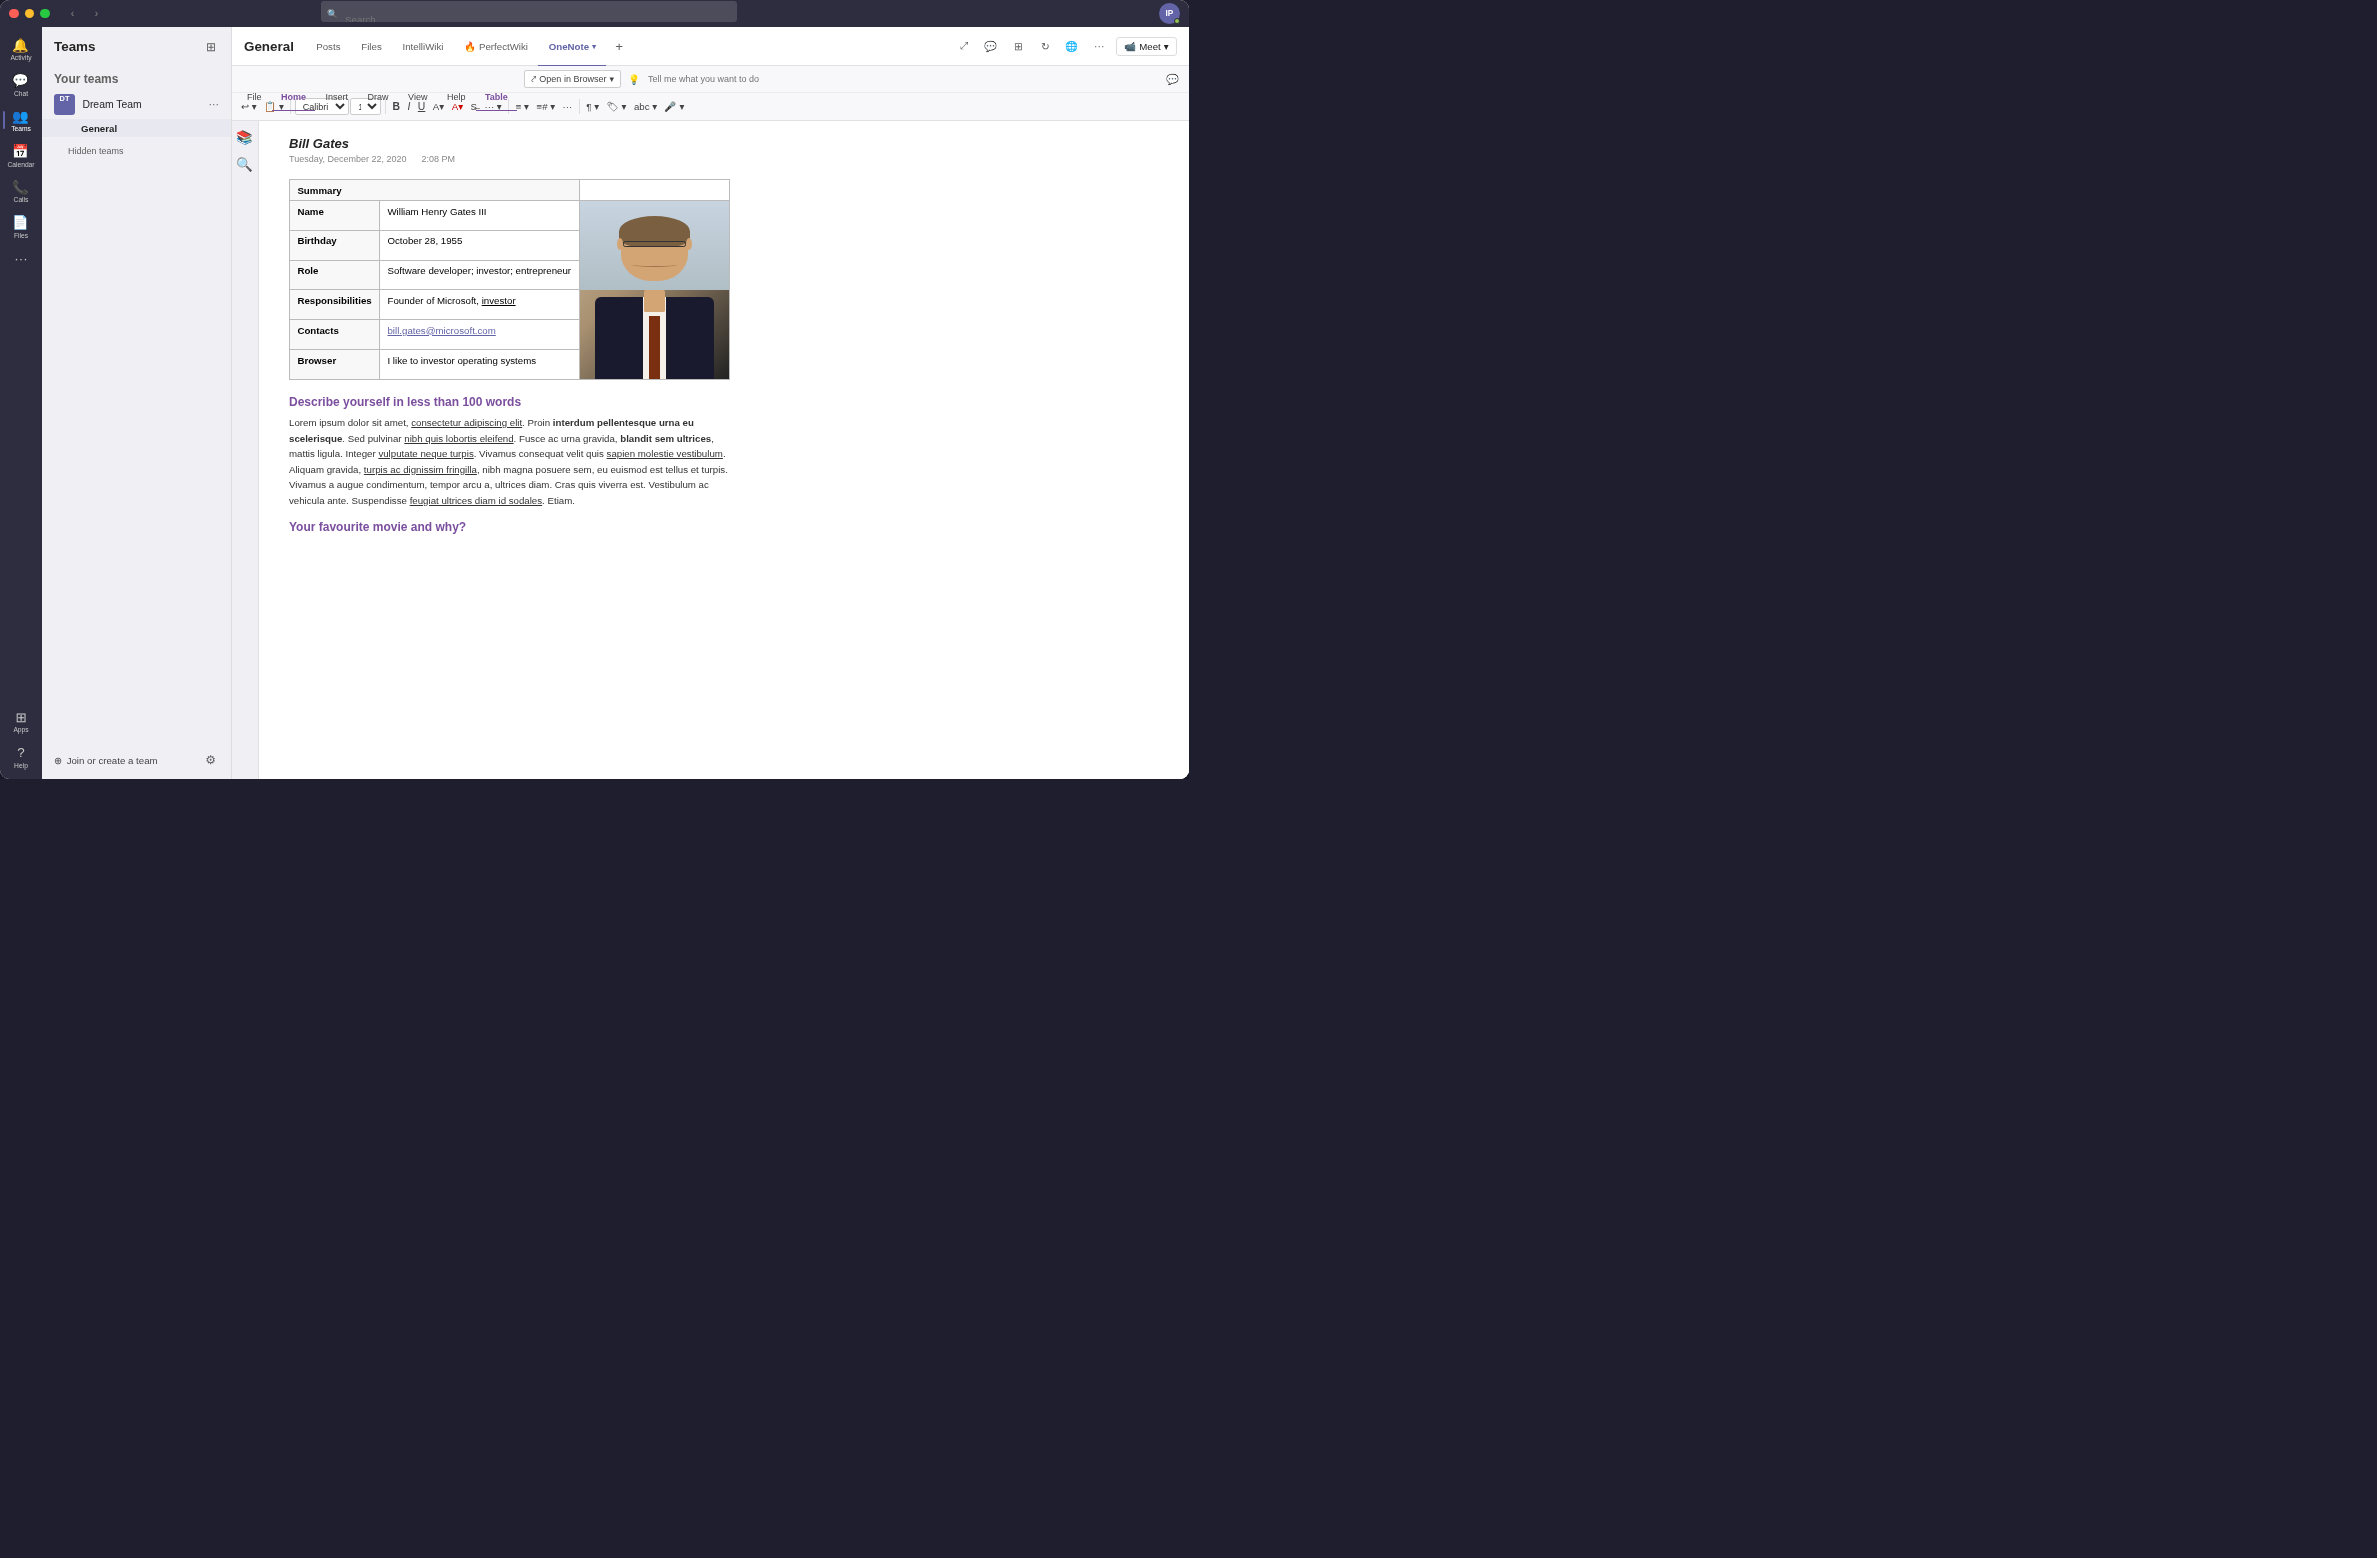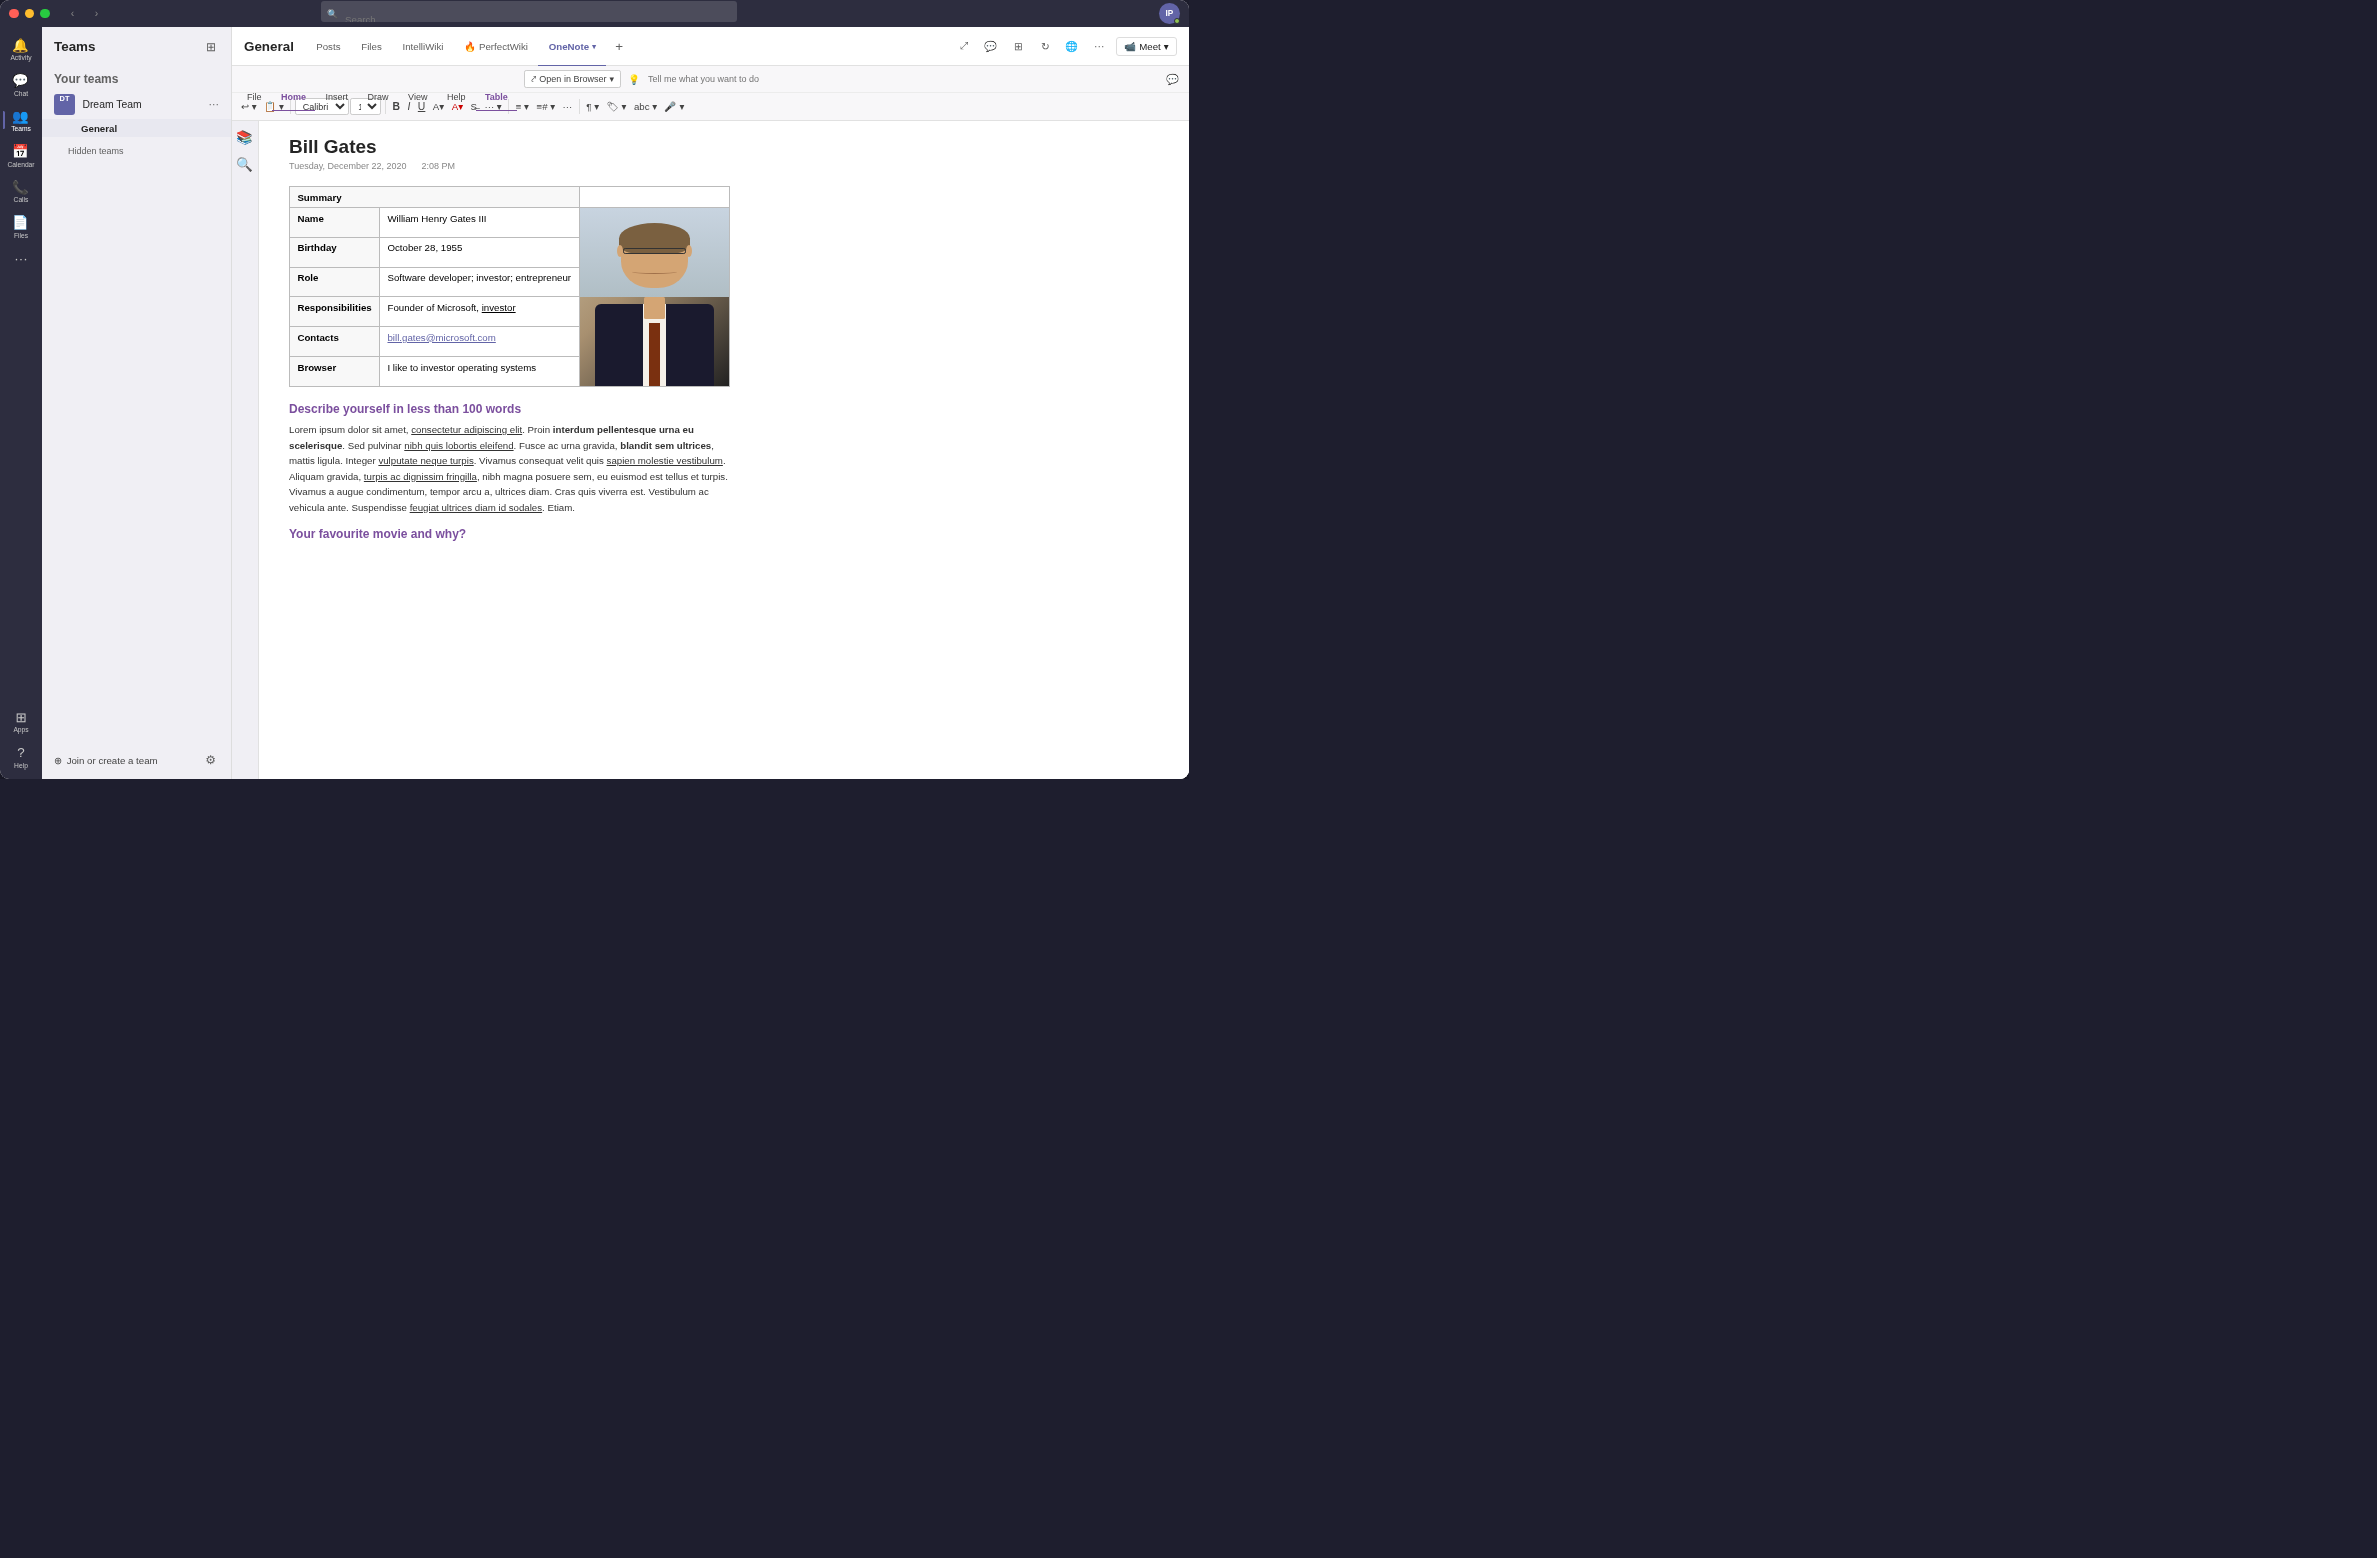--- a/index.html
+++ b/index.html
@@ -427,24 +427,25 @@
     }
 
     .onenote-page {
       flex: 1;
       padding: 15px 30px;
       overflow-y: auto;
       background: white;
     }
 
     .page-title {
-      font-size: 19px;
+      font-size: 13px;
       font-weight: 600;
       color: #252525;
       margin-bottom: 3px;
+      font-style: italic;
     }
     .page-datetime {
       font-size: 9px;
       color: #888;
       margin-bottom: 15px;
       display: flex;
       gap: 15px;
     }
 
     

